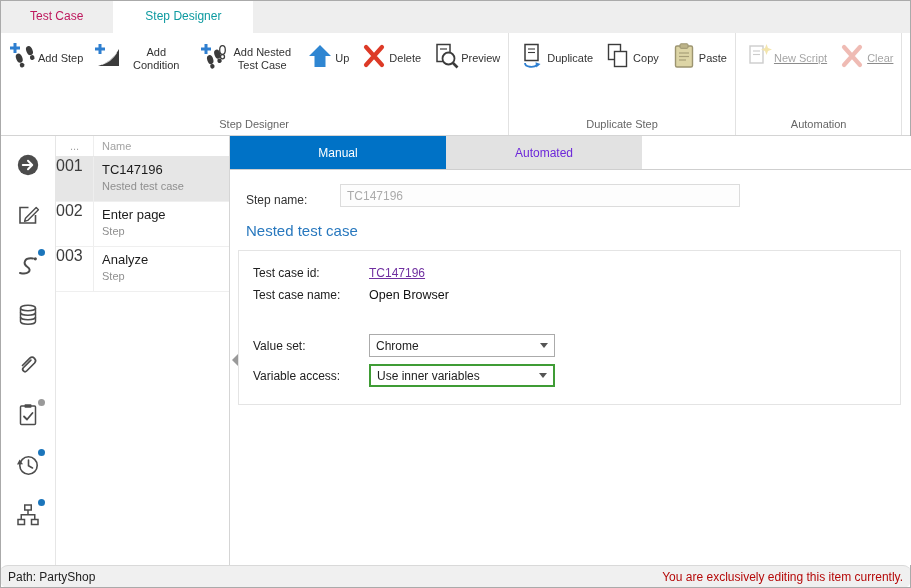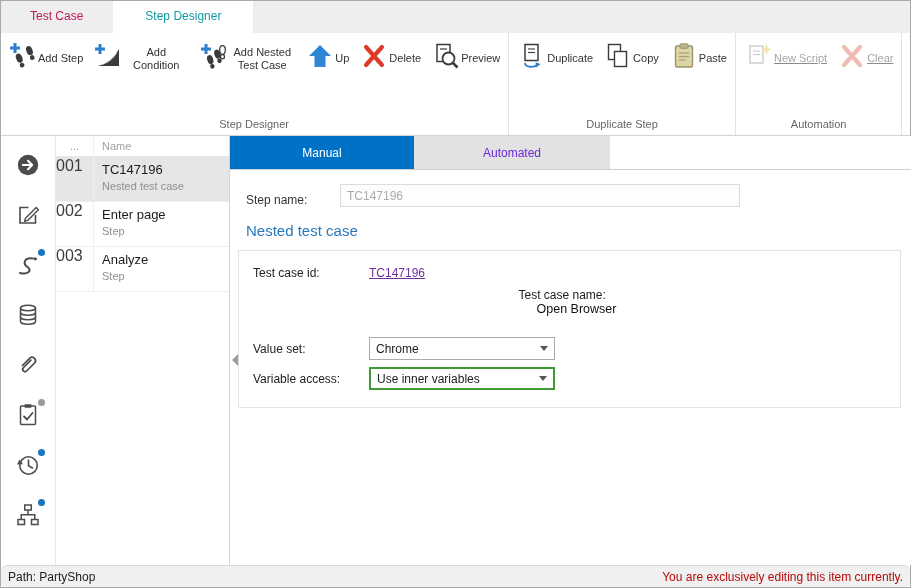--- a/index.html
+++ b/index.html
@@ -37,31 +37,31 @@
   .slrow{display:flex;min-height:45px;border-bottom:1px solid #efefef;cursor:default;}
   .slrow.selected{background:#e6e6e6;}
   .slrow .num{width:38px;border-right:1px solid #eeeeee;text-align:left;color:#3c3c3c;font-size:16px;}
   .slrow .nm{padding:5px 8px;}
   .slrow .nm .t{font-size:13px;color:#1c1c1c;}
   .slrow .nm .s{font-size:11px;color:#8f8f8f;margin-top:3px;}
 
   .detail{flex:1;background:#fff;position:relative;}
   .dtabs{display:flex;height:34px;border-bottom:1px solid #cfcfcf;}
   .dtab{display:flex;align-items:center;justify-content:center;font-size:12px;cursor:default;}
-  .dtab.active{width:184px;background:#0072c6;color:#fff;}
+  .dtab.active{width:216px;background:#0072c6;color:#fff;}
   .dtab.inactive{width:196px;background:#e2e2e2;color:#6d28d9;}
   .dcontent{padding:14px 10px 0 16px;}
   .snrow{display:flex;align-items:center;}
   .snlabel{width:94px;font-size:12px;color:#333;margin-top:8px;}
   .sninput{width:400px;height:23px;border:1px solid #dcdcdc;background:#fdfdfd;color:#ababab;font-size:12px;padding:0 6px;font-family:"Liberation Sans",sans-serif;}
   .dheading{margin-top:15px;font-size:15px;color:#2878be;}
   .fieldbox{margin-top:11px;margin-left:-8px;margin-right:0;border:1px solid #e4e4e4;padding:15px 0 17px 14px;}
   .frow{display:flex;align-items:center;}
   .frow.r1{margin-bottom:8px;}
-  .frow.r2{margin-bottom:21px;flex-direction:column;}
+  .frow.r2{margin-bottom:32px;}
   .frow.r3{margin-bottom:7px;}
   .flabel{width:116px;font-size:12px;color:#222;}
   .flink{font-size:12px;color:#7030a0;text-decoration:underline;cursor:pointer;}
   .fbold{font-size:12.5px;font-weight:normal;color:#111;}
   .combo{width:186px;height:23px;border:1px solid #ababab;display:flex;align-items:center;justify-content:space-between;padding:0 6px;font-size:12px;color:#222;background:#fff;cursor:default;}
   .combo.focused{border:2px solid #3f9c35;}
   .caret{width:0;height:0;border-left:4px solid transparent;border-right:4px solid transparent;border-top:5px solid #555;}
   .collapse-handle{position:absolute;left:2px;top:218px;width:0;height:0;border-top:6px solid transparent;border-bottom:6px solid transparent;border-right:6px solid #9a9a9a;cursor:pointer;}
 
   .statusbar{height:23px;background:#f0f0f0;border-top:1px solid #d9d9d9;display:flex;justify-content:space-between;align-items:center;padding:0 8px;font-size:12px;color:#222;border-radius:8px;}

